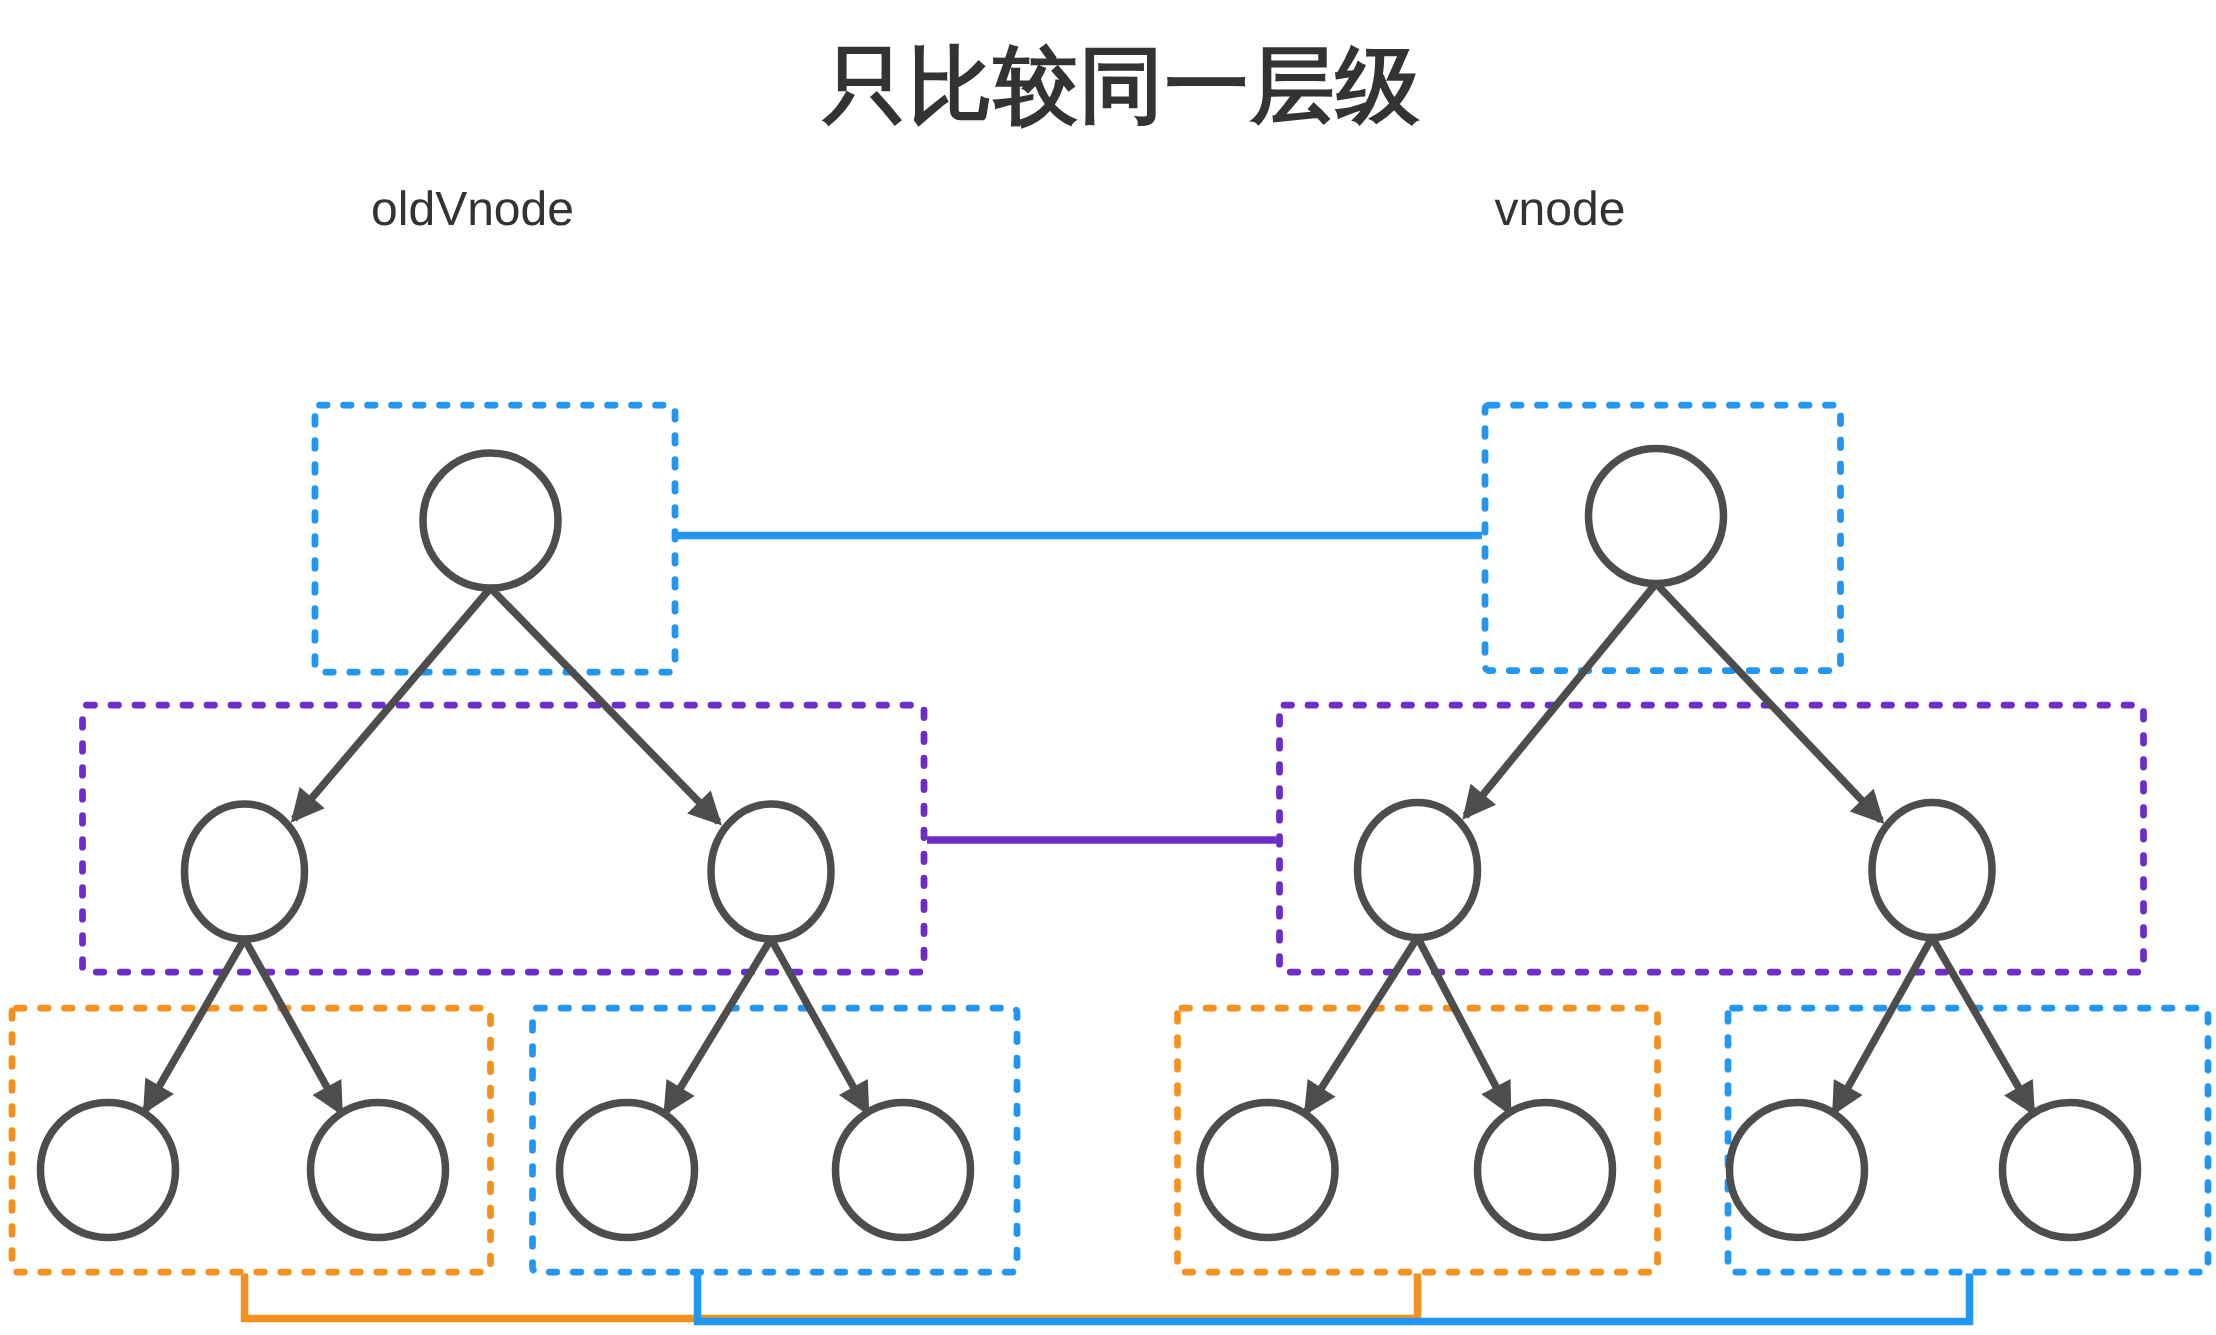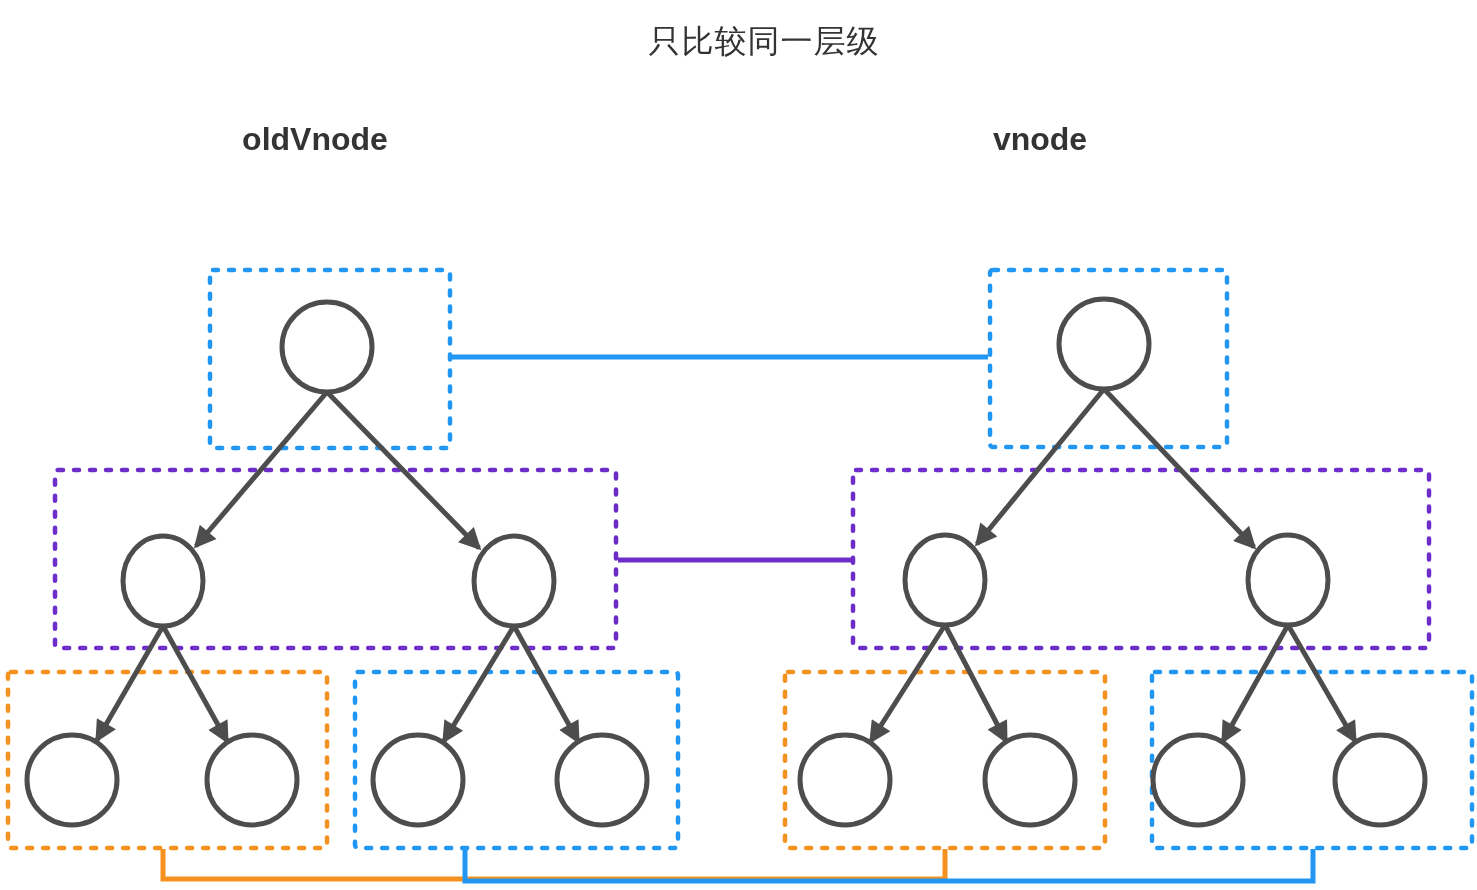--- a/index.html
+++ b/index.html
@@ -2,27 +2,27 @@
 <html style="--blue: #2196f3; --purple: #6e2dc8; --orange: #f5911e; --node: #4d4d4d; --text: #333333; --bg: #ffffff;"><head>
 <meta charset="utf-8">
 <style>
   html,body{margin:0;padding:0;}
   body{
     width:1477px;height:890px;position:relative;overflow:hidden;
     background:var(--bg,#fff);
     font-family:"Liberation Sans", sans-serif;
   }
   .title{
-    position:absolute;top:20px;left:764px;transform:translateX(-50%);
-    font-size:32px;font-weight:400;color:var(--text,#333);
+    position:absolute;top:20px;left:748px;transform:translateX(-50%);
+    font-size:56px;font-weight:700;color:var(--text,#333);
     letter-spacing:1px;white-space:nowrap;
   }
   .tree-label{
     position:absolute;top:121px;transform:translateX(-50%);
-    font-size:32px;font-weight:700;color:var(--text,#333);white-space:nowrap;
+    font-size:32px;font-weight:400;color:var(--text,#333);white-space:nowrap;
   }
   svg.canvas{position:absolute;left:0;top:0;}
   .box{fill:none;stroke-width:4.5;stroke-dasharray:5 11;stroke-linecap:round;stroke-linejoin:round;}
   .c-blue{stroke:var(--blue,#2196f3);}
   .c-purple{stroke:var(--purple,#6e2dc8);}
   .c-orange{stroke:var(--orange,#f5911e);}
   .node{fill:#ffffff;stroke:var(--node,#4d4d4d);stroke-width:5;}
   .edge{fill:none;stroke:var(--node,#4d4d4d);stroke-width:5;}
   .link{fill:none;stroke-width:5;}
   .arrowhead{fill:var(--node,#4d4d4d);}

